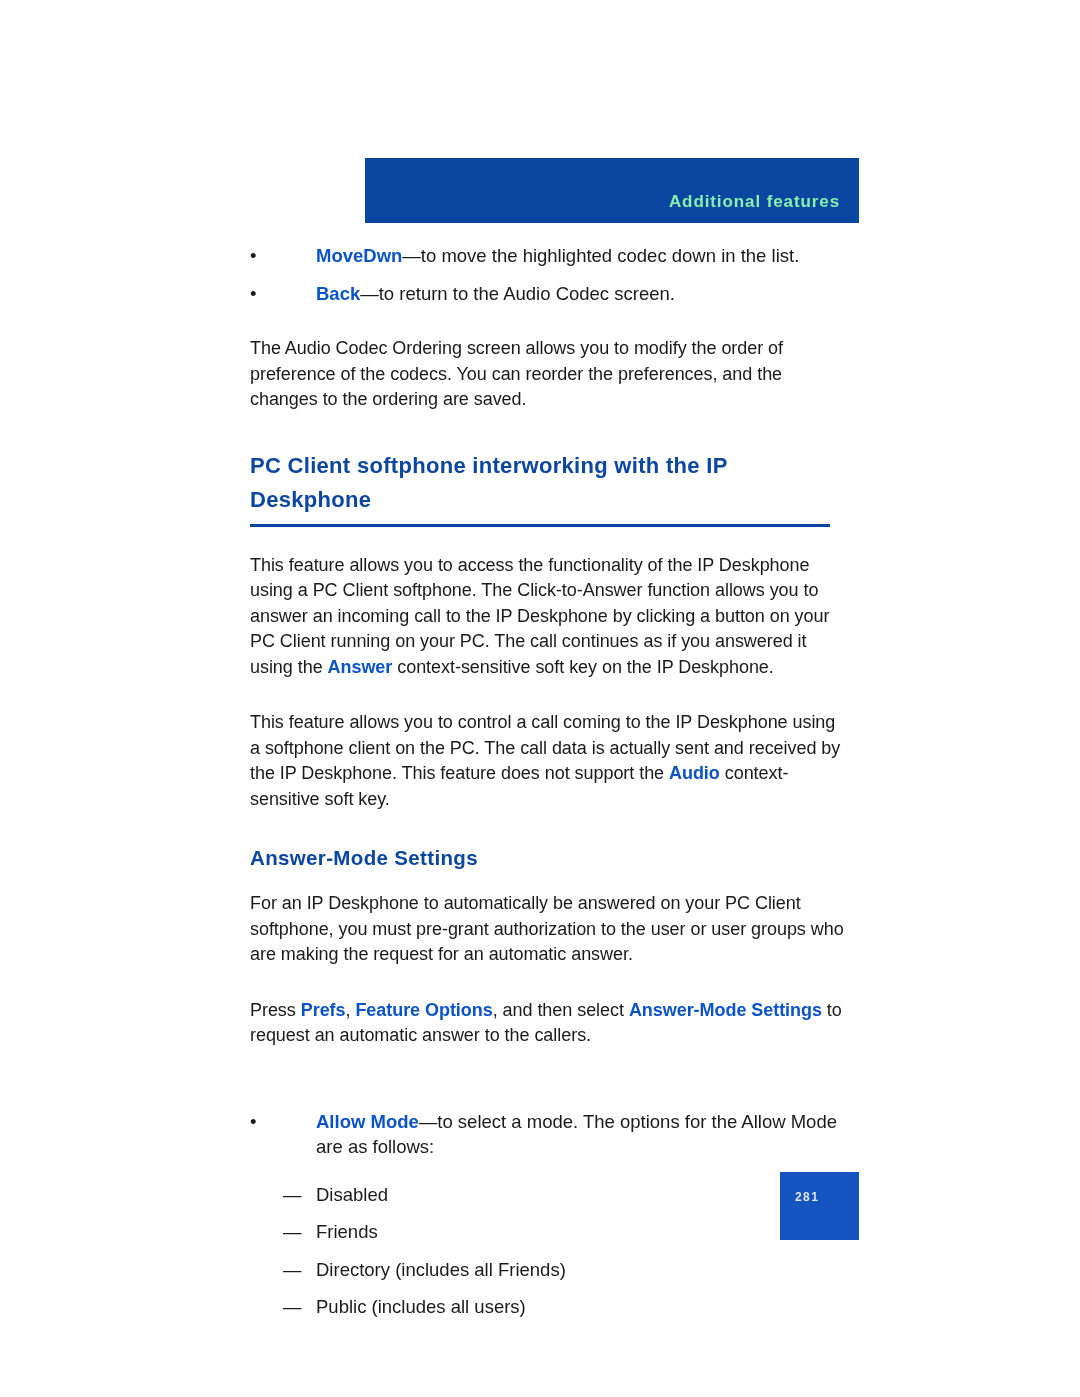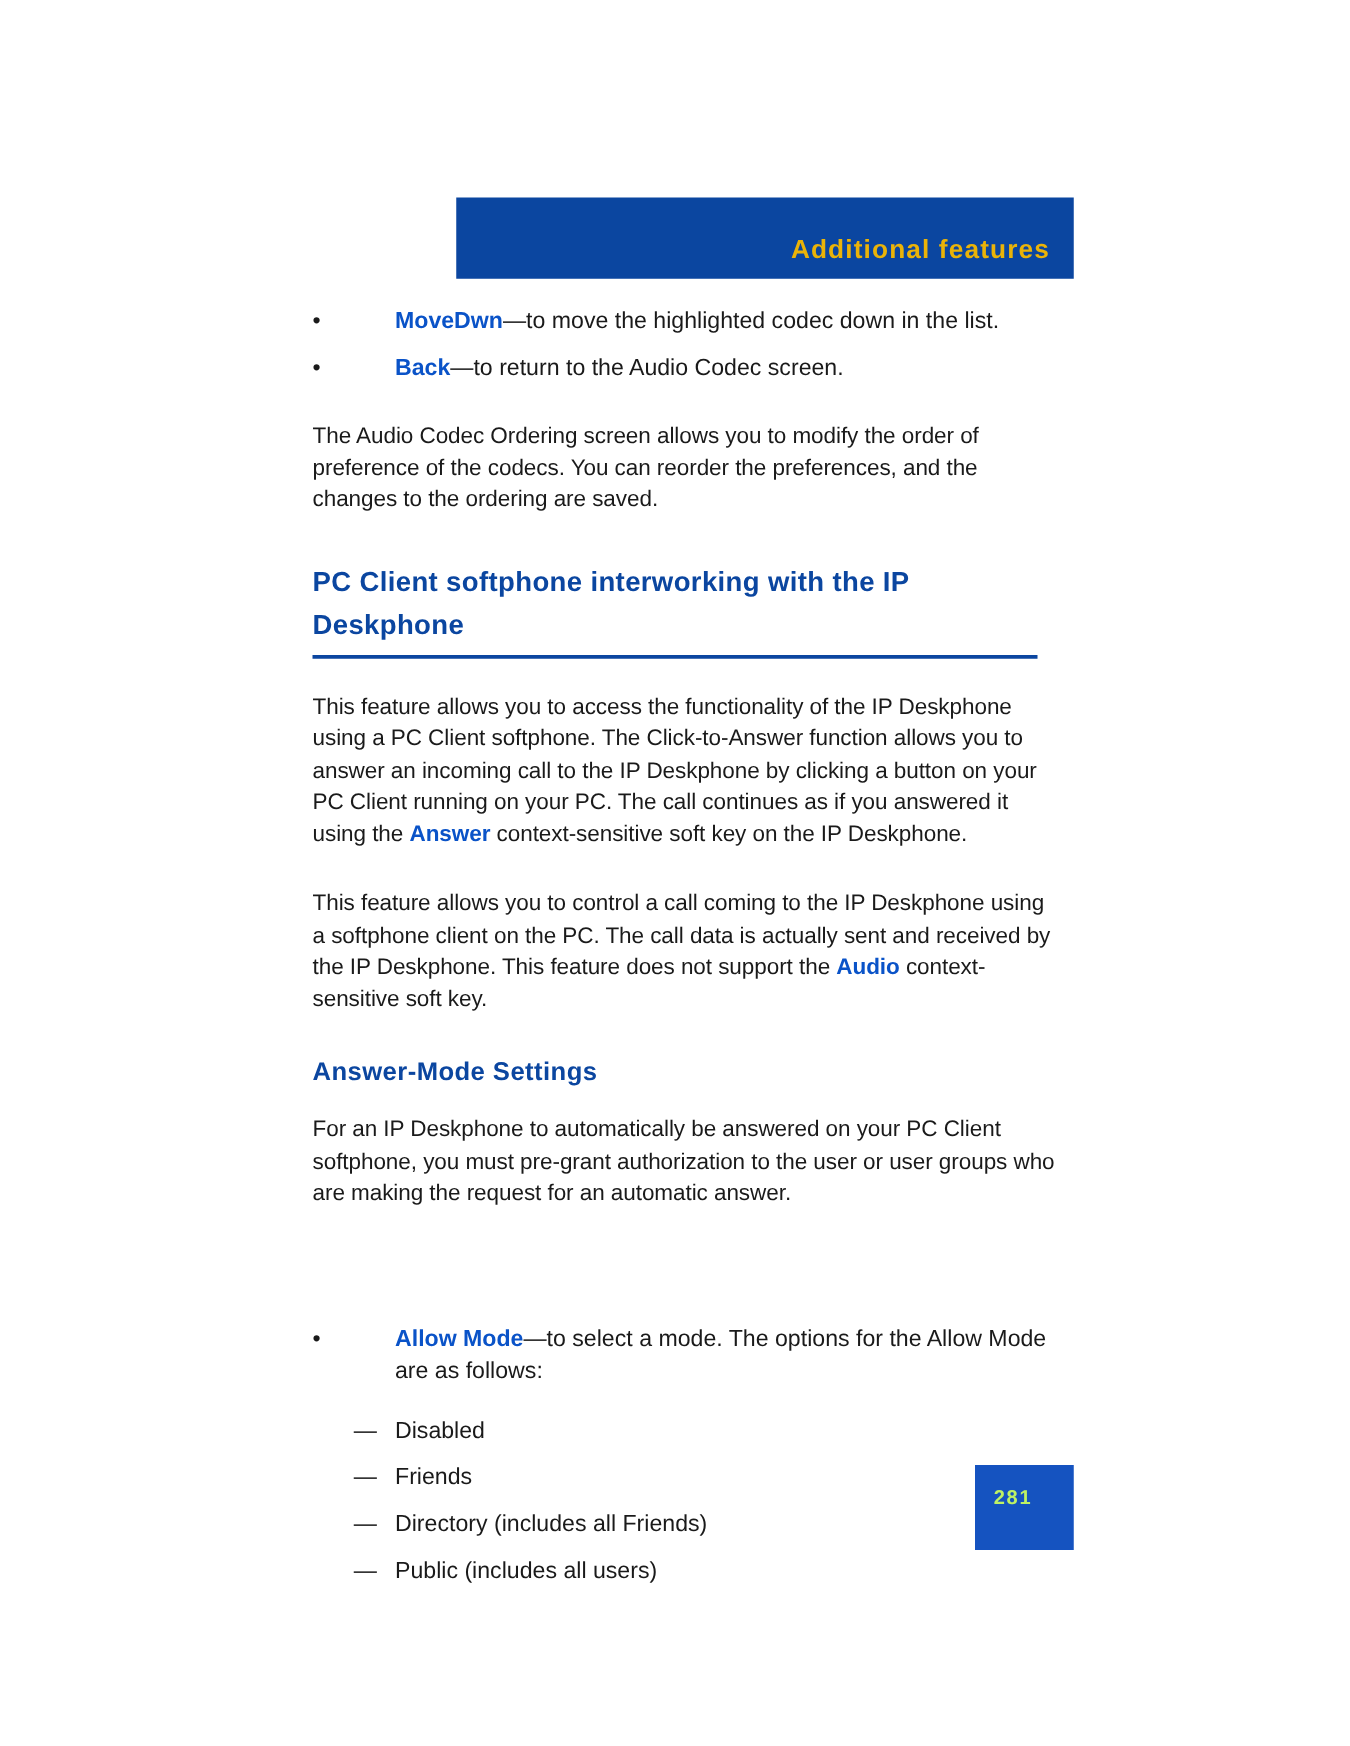--- a/index.html
+++ b/index.html
@@ -28,22 +28,22 @@
     top: 158px;
     width: 494px;
     height: 65px;
     background: #0B46A0;
     box-sizing: border-box;
     display: flex;
     align-items: flex-end;
     justify-content: flex-end;
   }
   .header-bar-label {
-    color: #eab308;
-    font-size: 21px;
+    color: #86efac;
+    font-size: 17px;
     font-weight: bold;
     letter-spacing: 0.9px;
     padding: 0 19px 11px 0;
     white-space: nowrap;
   }
 
   
   .content {
     position: absolute;
     left: 250px;
@@ -127,22 +127,22 @@
   .folio {
     position: absolute;
     left: 780px;
     top: 1172px;
     width: 79px;
     height: 68px;
     background: #1553C0;
     box-sizing: border-box;
   }
   .folio-number {
-    color: #bef264;
-    font-size: 16px;
+    color: #e5e5e5;
+    font-size: 12px;
     font-weight: bold;
     letter-spacing: 1.4px;
     padding: 18px 0 0 15px;
   }
 </style>
 </head>
 <body>
 
 <div class="page">
 
@@ -184,20 +184,21 @@
     <div style="height:33px"></div>
 
     <h2 class="h2">Answer-Mode Settings</h2>
 
     <div style="height:20px"></div>
 
     <p class="para">For an IP Deskphone to automatically be answered on your PC Client softphone, you must pre-grant authorization to the user or user groups who are making the request for an automatic answer.</p>
 
     <div class="gap-lg"></div>
 
+    <p class="para"><span>Press </span><span class="kw">Prefs</span><span>, </span><span class="kw">Feature Options</span><span>, and then select </span><span class="kw">Answer-Mode Settings</span><span> to request an automatic answer to the callers.</span></p>
 
     <div class="gap-lg"></div>
 
 
     <div class="gap-lg"></div>
 
     <div class="bullet-row">
       <span class="bullet-mark">•</span>
       <span class="bullet-text"><span class="kw">Allow Mode</span><span>—to select a mode. The options for the Allow Mode are as follows:</span></span>
     </div>

